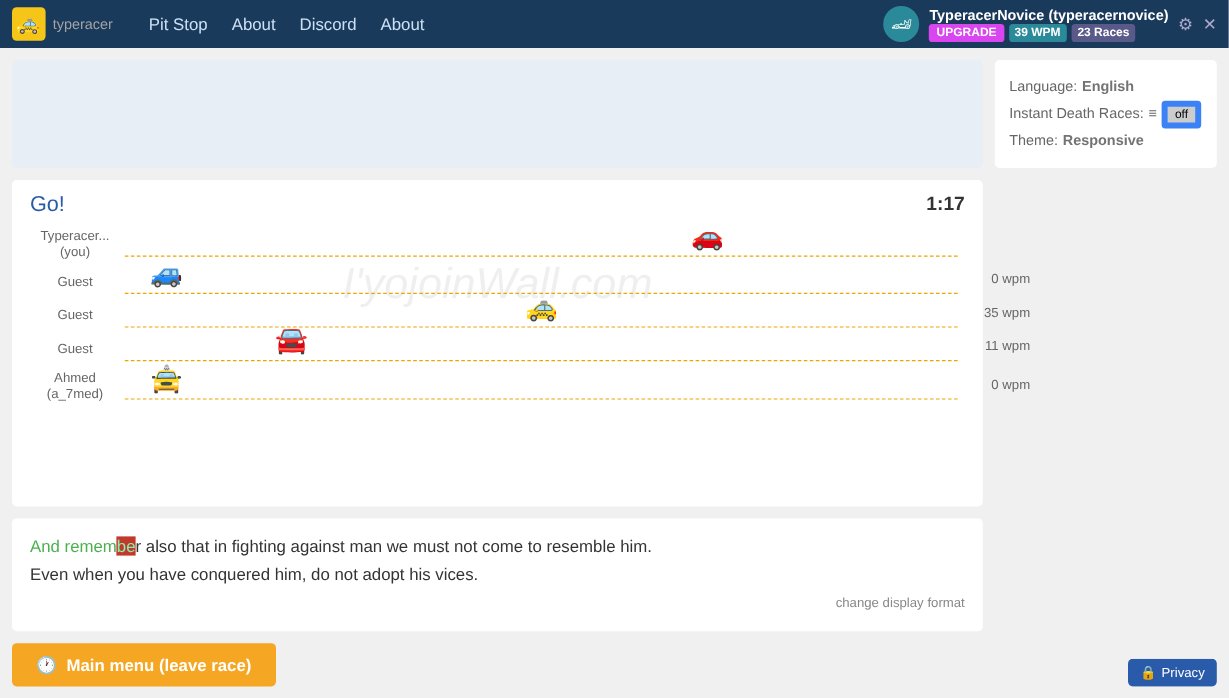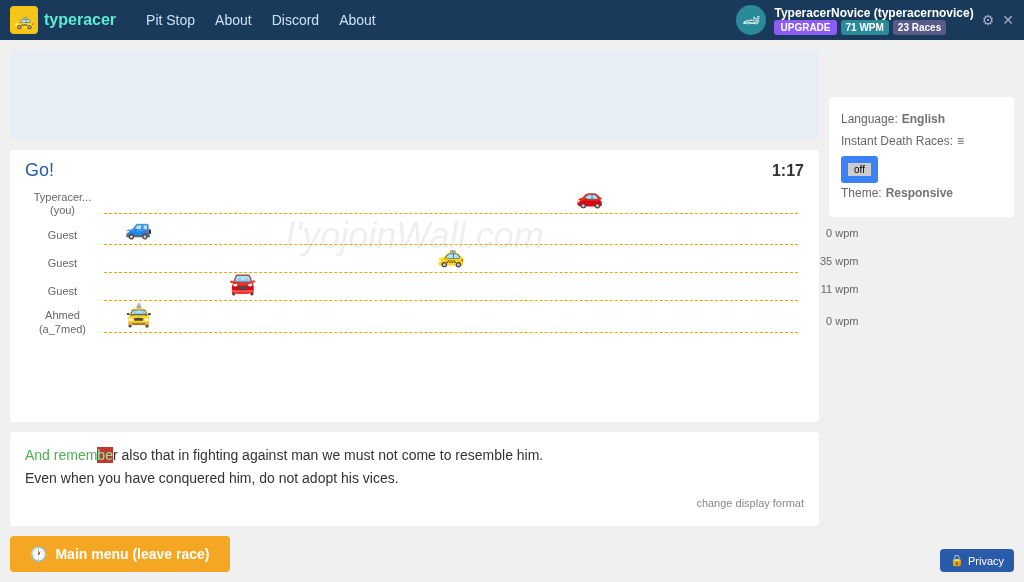--- a/index.html
+++ b/index.html
@@ -21,23 +21,23 @@
       margin-right: 10px;
     }
     #logo-icon {
       width: 28px; height: 28px;
       background: #f5c518;
       border-radius: 4px;
       display: flex; align-items: center; justify-content: center;
       font-size: 16px;
     }
     #logo-text {
-      color: #5eead4;
-      font-weight: bold;
-      font-size: 16px;
+      color: #a3a3a3;
+      font-weight: normal;
+      font-size: 12px;
     }
     .nav-link {
       color: #cce0f5;
       text-decoration: none;
       font-size: 14px;
       cursor: pointer;
     }
     #header-right {
       margin-left: auto;
       display: flex;
@@ -59,21 +59,21 @@
       color: white;
       font-size: 12px;
       font-weight: bold;
     }
     #user-stats {
       display: flex;
       gap: 4px;
       align-items: center;
     }
     #upgrade-btn {
-      background: #8b5cf6;
+      background: #d946ef;
       color: white;
       border: none;
       border-radius: 3px;
       padding: 2px 6px;
       font-size: 10px;
       font-weight: bold;
       cursor: pointer;
     }
     #wpm-badge {
       background: #2a8a9a;
@@ -249,41 +249,40 @@
       gap: 8px;
       width: fit-content;
     }
 
     
     #right-panel {
       width: 185px;
       display: flex;
       flex-direction: column;
       gap: 8px;
-      margin-top: 47px;
     }
     #settings-box {
       background: white;
       border-radius: 4px;
       padding: 12px;
       font-size: 12px;
       color: #666;
       line-height: 1.8;
     }
     .settings-row {
       display: flex;
       align-items: center;
       gap: 4px;
       flex-wrap: wrap;
     }
     .settings-label { color: #666; }
     .settings-value { color: #737373; font-weight: bold; }
     #toggle-btn {
       background: #ccc;
-      border: 7px solid #3b82f6;
+      border: 5px solid #3b82f6;
       border-radius: 3px;
       padding: 1px 6px;
       font-size: 10px;
       cursor: pointer;
     }
     #privacy-btn {
       position: fixed;
       bottom: 10px;
       right: 10px;
       background: #2a5aaa;
@@ -310,21 +309,21 @@
   <a class="nav-link">About</a>
   <a class="nav-link">Discord</a>
   <a class="nav-link">About</a>
 
   <div id="header-right">
     <div id="user-avatar">🏎</div>
     <div id="user-info">
       <span id="username-text">TyperacerNovice (typeracernovice)</span>
       <div id="user-stats">
         <button id="upgrade-btn">UPGRADE</button>
-        <span id="wpm-badge">71 WPM</span>
+        <span id="wpm-badge">39 WPM</span>
         <span id="races-badge">23 Races</span>
       </div>
     </div>
     <span id="gear-icon">⚙</span>
     <span id="close-icon-btn">✕</span>
   </div>
 </div>
 
 <div id="main-content">
   <div id="left-panel">

